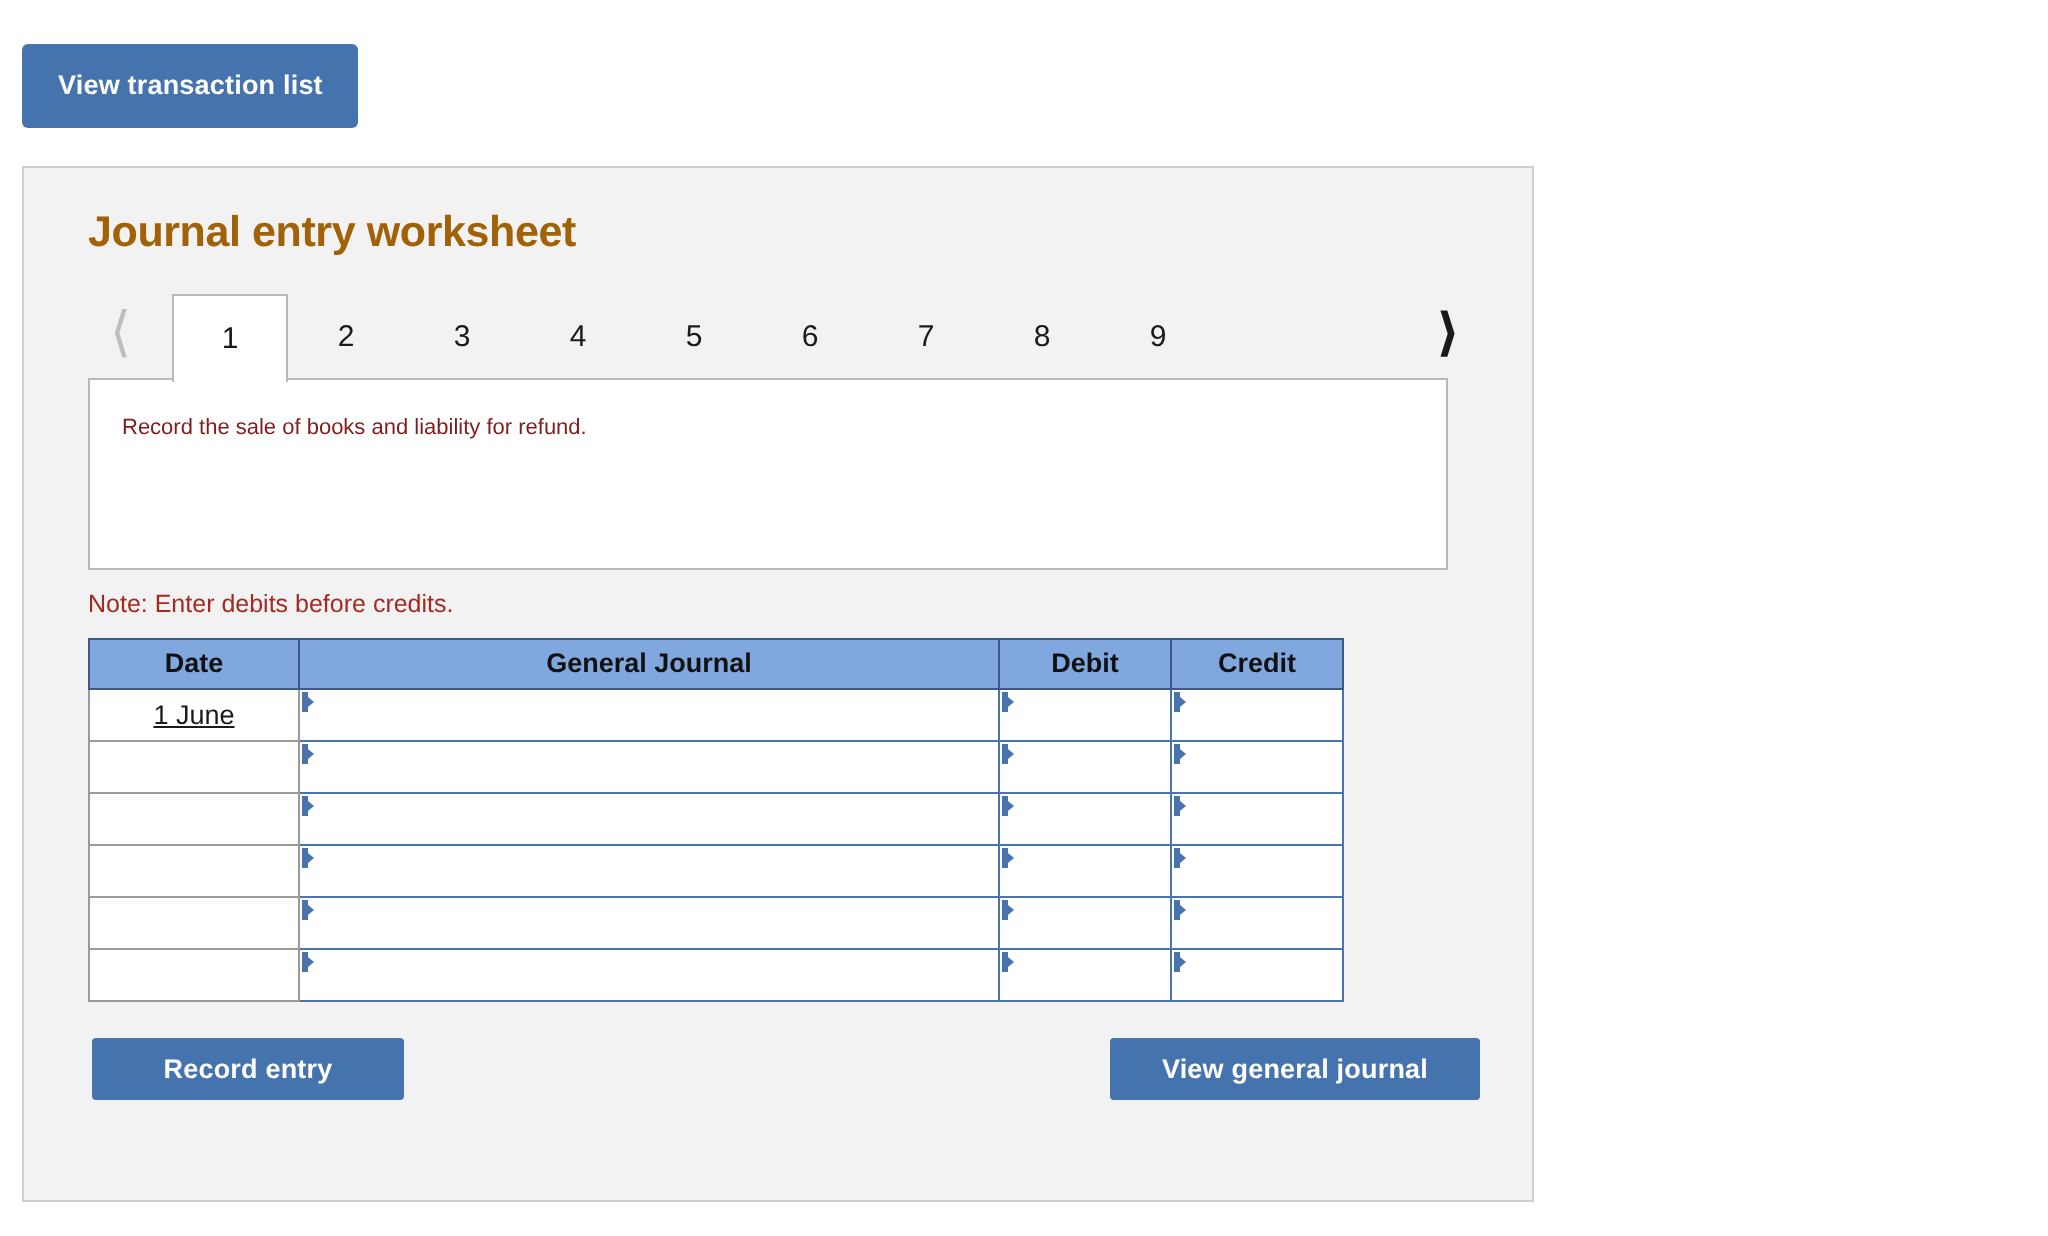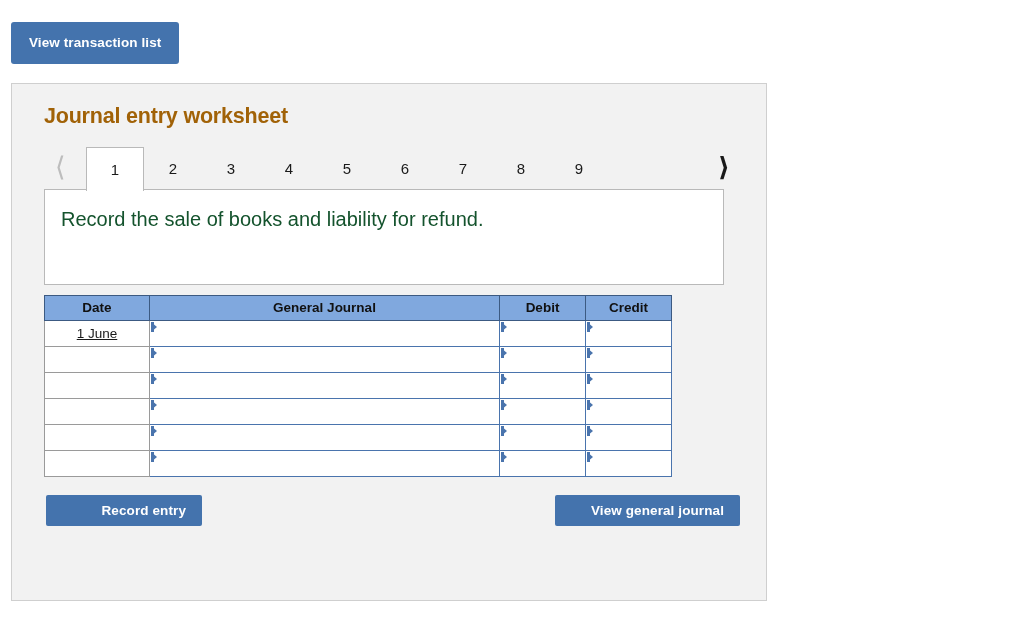--- a/index.html
+++ b/index.html
@@ -23,21 +23,21 @@
   .btn {
     display: inline-block;
     background: #4473ad;
     color: #ffffff;
     border: none;
     border-radius: 3px;
     font-family: "Liberation Sans", sans-serif;
     font-weight: bold;
     font-size: 13.5px;
     letter-spacing: 0.1px;
-    text-align: right;
+    text-align: center;
     cursor: pointer;
     line-height: 1;
   }
   .btn-view-transaction {
     padding: 14px 18px;
   }
 
   
   .panel {
     margin: 19px 0 0 11px;
@@ -119,22 +119,22 @@
     margin-top: -1px;
     width: 680px;
     height: 96px;
     background: #ffffff;
     border: 1px solid #b9b9b9;
     box-sizing: border-box;
     z-index: 1;
   }
   .desc-text {
     padding: 18px 16px 0 16px;
-    font-size: 20px;
-    color: #14532d;
+    font-size: 11px;
+    color: #7f1d1d;
   }
 
   
   .note {
     margin-top: 10px;
     font-size: 12.5px;
     color: #a22a22;
   }
 
   
@@ -259,20 +259,21 @@
           <div class="tab" style="left: 406px;">8</div>
           <div class="tab" style="left: 464px;">9</div>
         </div>
       <span class="chev chev-next">⟩</span>
     </div>
 
     <div class="desc-box">
       <div class="desc-text">Record the sale of books and liability for refund.</div>
     </div>
 
+    <div class="note">Note: Enter debits before credits.</div>
 
     <table class="jtable">
       <colgroup>
         <col class="col-date">
           <col class="col-gj">
           <col class="col-debit">
           <col class="col-credit">
       </colgroup>
       <thead>
         <tr>

